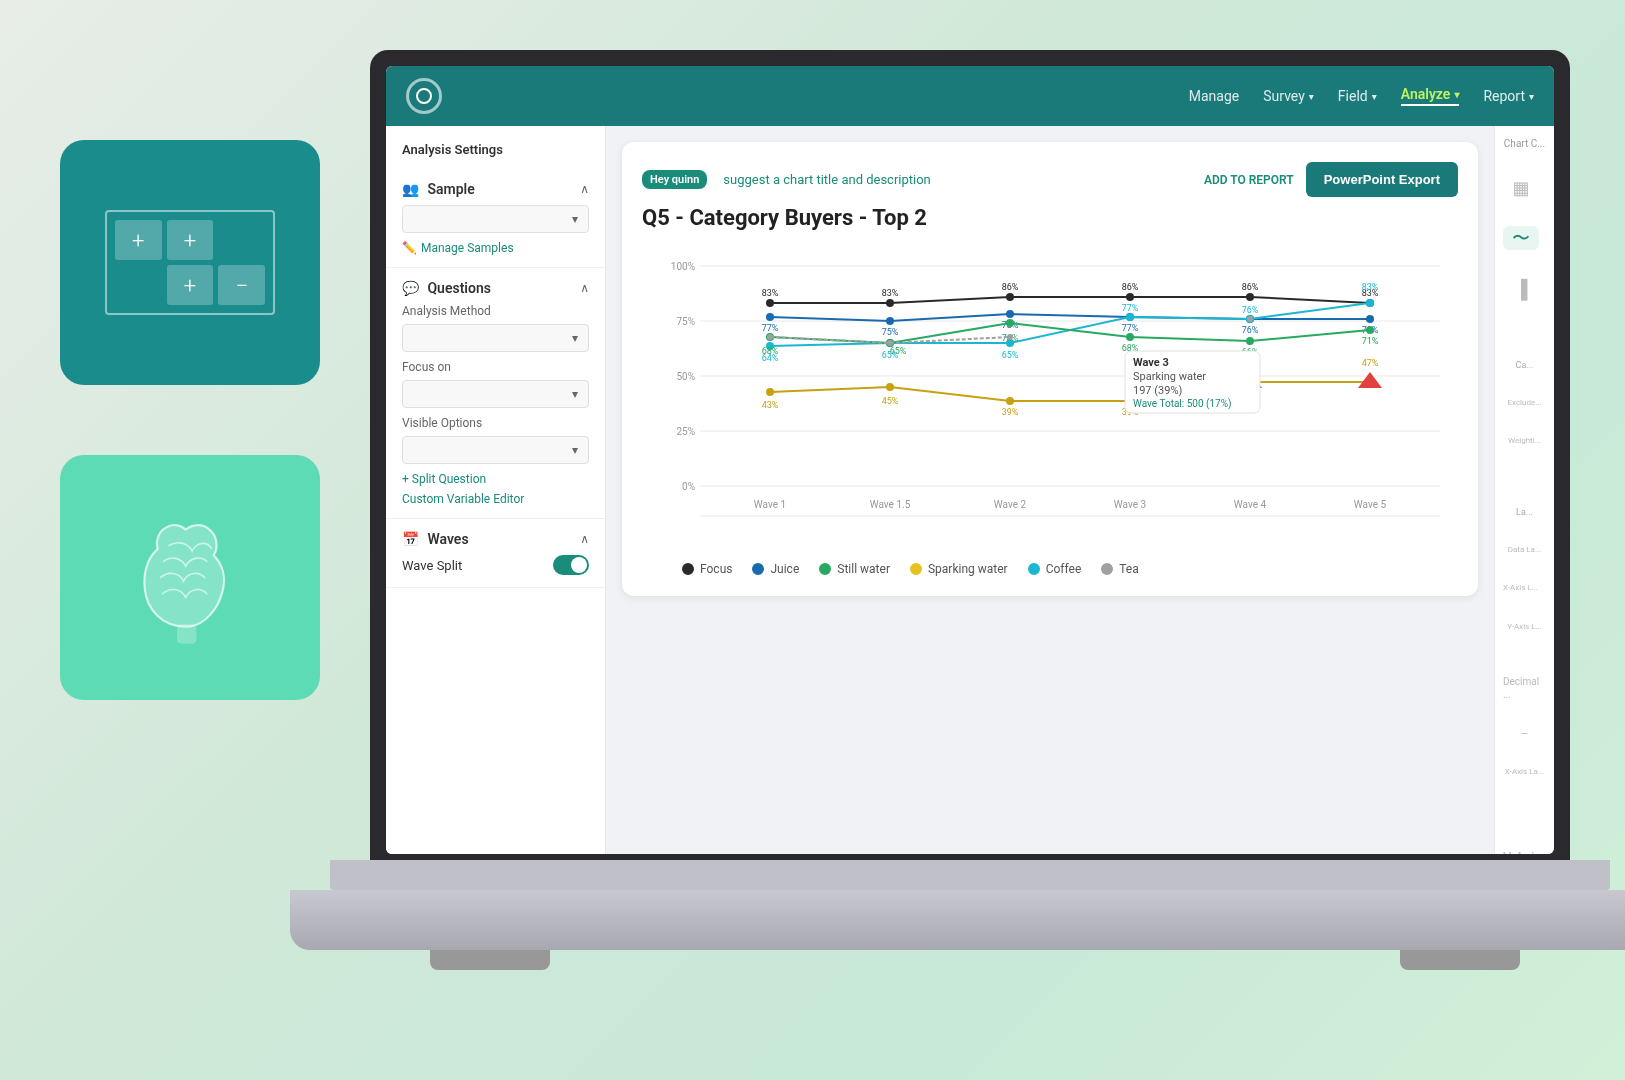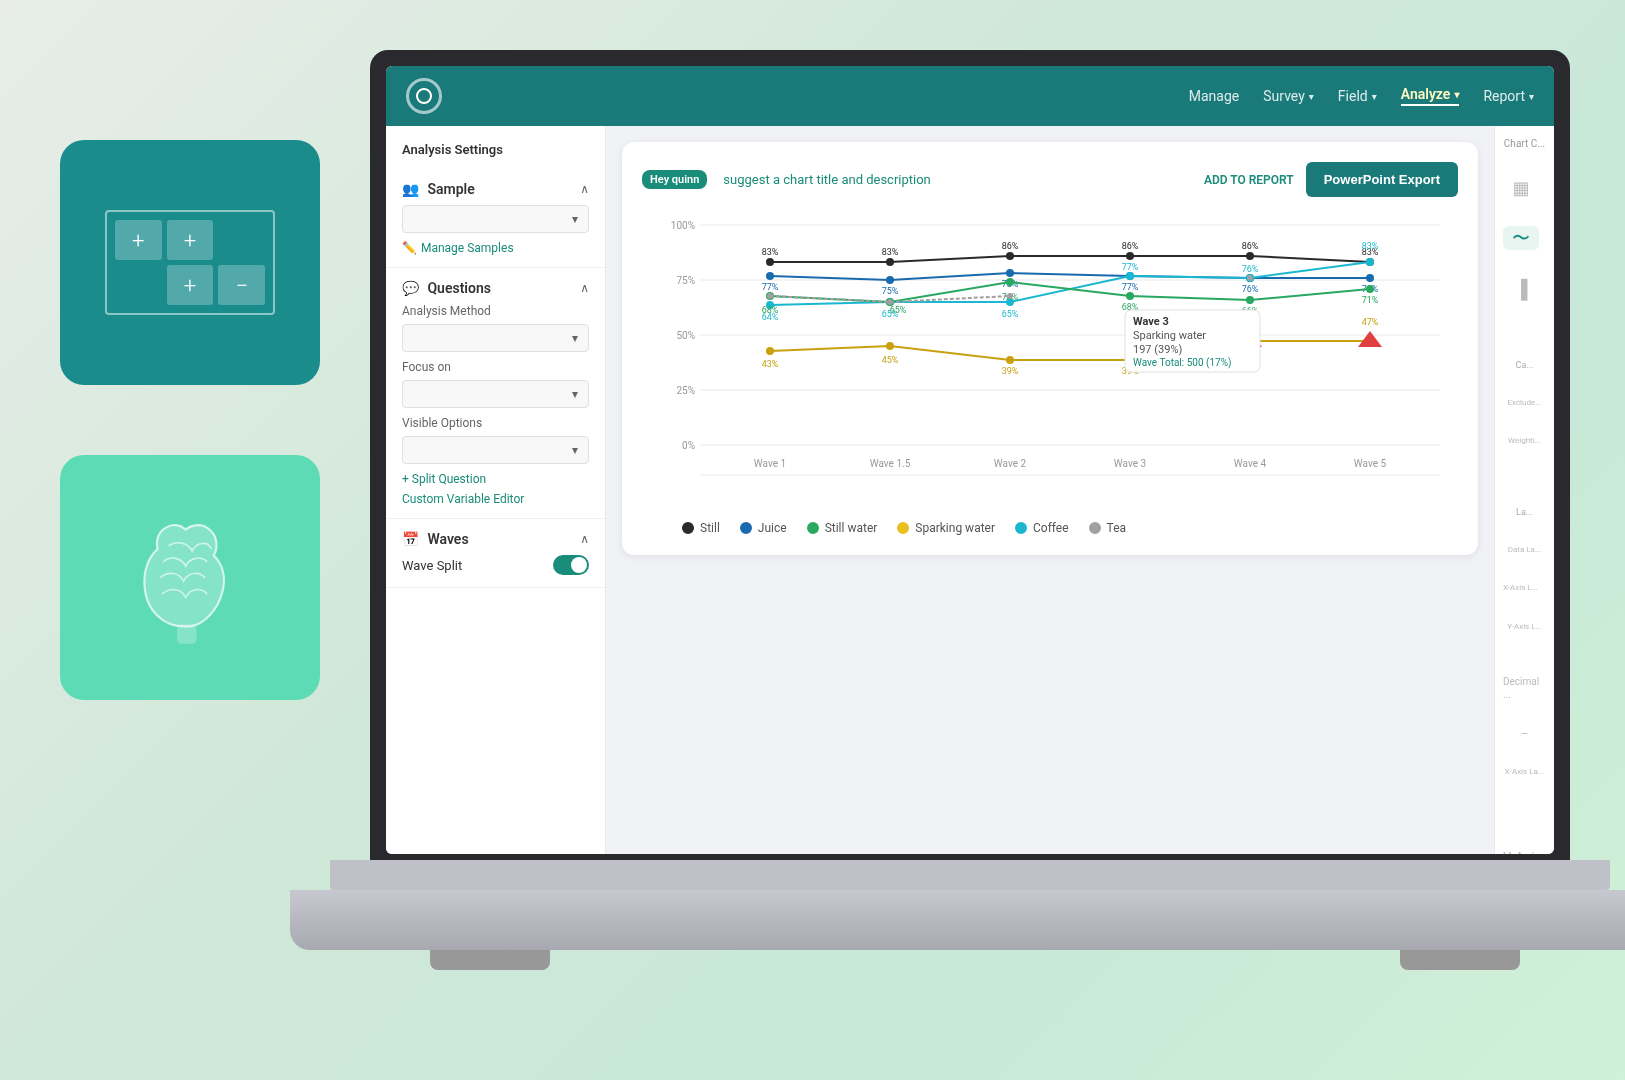--- a/index.html
+++ b/index.html
@@ -146,21 +146,21 @@
     }
     .nav-item {
       color: rgba(255,255,255,0.85);
       font-size: 14px;
       cursor: pointer;
       display: flex;
       align-items: center;
       gap: 4px;
     }
     .nav-item.active {
-      color: #fef9c3;
+      color: #bef264;
       font-weight: 600;
       border-bottom: 2px solid white;
       padding-bottom: 2px;
     }
     .nav-chevron { font-size: 10px; }
 
     
     .main-content {
       display: flex;
       flex: 1;
@@ -532,20 +532,21 @@
               <div style="display:flex;align-items:center;gap:8px;">
                 <span class="ai-badge">Hey quinn</span>
                 <span class="ai-suggestion">suggest a chart title and description</span>
               </div>
               <div style="display:flex;align-items:center;">
                 <span class="add-to-report">ADD TO REPORT</span>
                 <button class="ppt-export-btn">PowerPoint Export</button>
               </div>
             </div>
 
+            <div class="chart-title">Q5 - Category Buyers - Top 2</div>
 
             <div class="chart-svg-wrapper">
               <svg viewBox="0 0 800 300" width="100%" height="300">
 
                 <line x1="50" y1="20" x2="790" y2="20" stroke="#e8e8e8" stroke-width="1"></line>
                 <line x1="50" y1="75" x2="790" y2="75" stroke="#e8e8e8" stroke-width="1"></line>
                 <line x1="50" y1="130" x2="790" y2="130" stroke="#e8e8e8" stroke-width="1"></line>
                 <line x1="50" y1="185" x2="790" y2="185" stroke="#e8e8e8" stroke-width="1"></line>
                 <line x1="50" y1="240" x2="790" y2="240" stroke="#e8e8e8" stroke-width="1"></line>
                 <line x1="50" y1="270" x2="790" y2="270" stroke="#e8e8e8" stroke-width="1"></line>
@@ -645,21 +646,21 @@
                 <text x="483" y="120" font-size="11" font-weight="700" fill="#333">Wave 3</text>
                 <text x="483" y="134" font-size="11" fill="#555">Sparking water</text>
                 <text x="483" y="148" font-size="11" fill="#555">197 (39%)</text>
                 <text x="483" y="161" font-size="10" fill="#1a8c7a">Wave Total: 500 (17%)</text>
               </svg>
 
               
               <div class="chart-legend">
                 <div class="legend-item">
                   <div style="width:12px;height:12px;border-radius:50%;background:#2a2a2a;border:2px solid #2a2a2a;"></div>
-                  <span>Still</span>
+                  <span>Focus</span>
                 </div>
                 <div class="legend-item">
                   <div style="width:12px;height:12px;border-radius:50%;background:#1a6ab0;border:2px solid #1a6ab0;"></div>
                   <span>Juice</span>
                 </div>
                 <div class="legend-item">
                   <div style="width:12px;height:12px;border-radius:50%;background:#28a860;border:2px solid #28a860;"></div>
                   <span>Still water</span>
                 </div>
                 <div class="legend-item">

